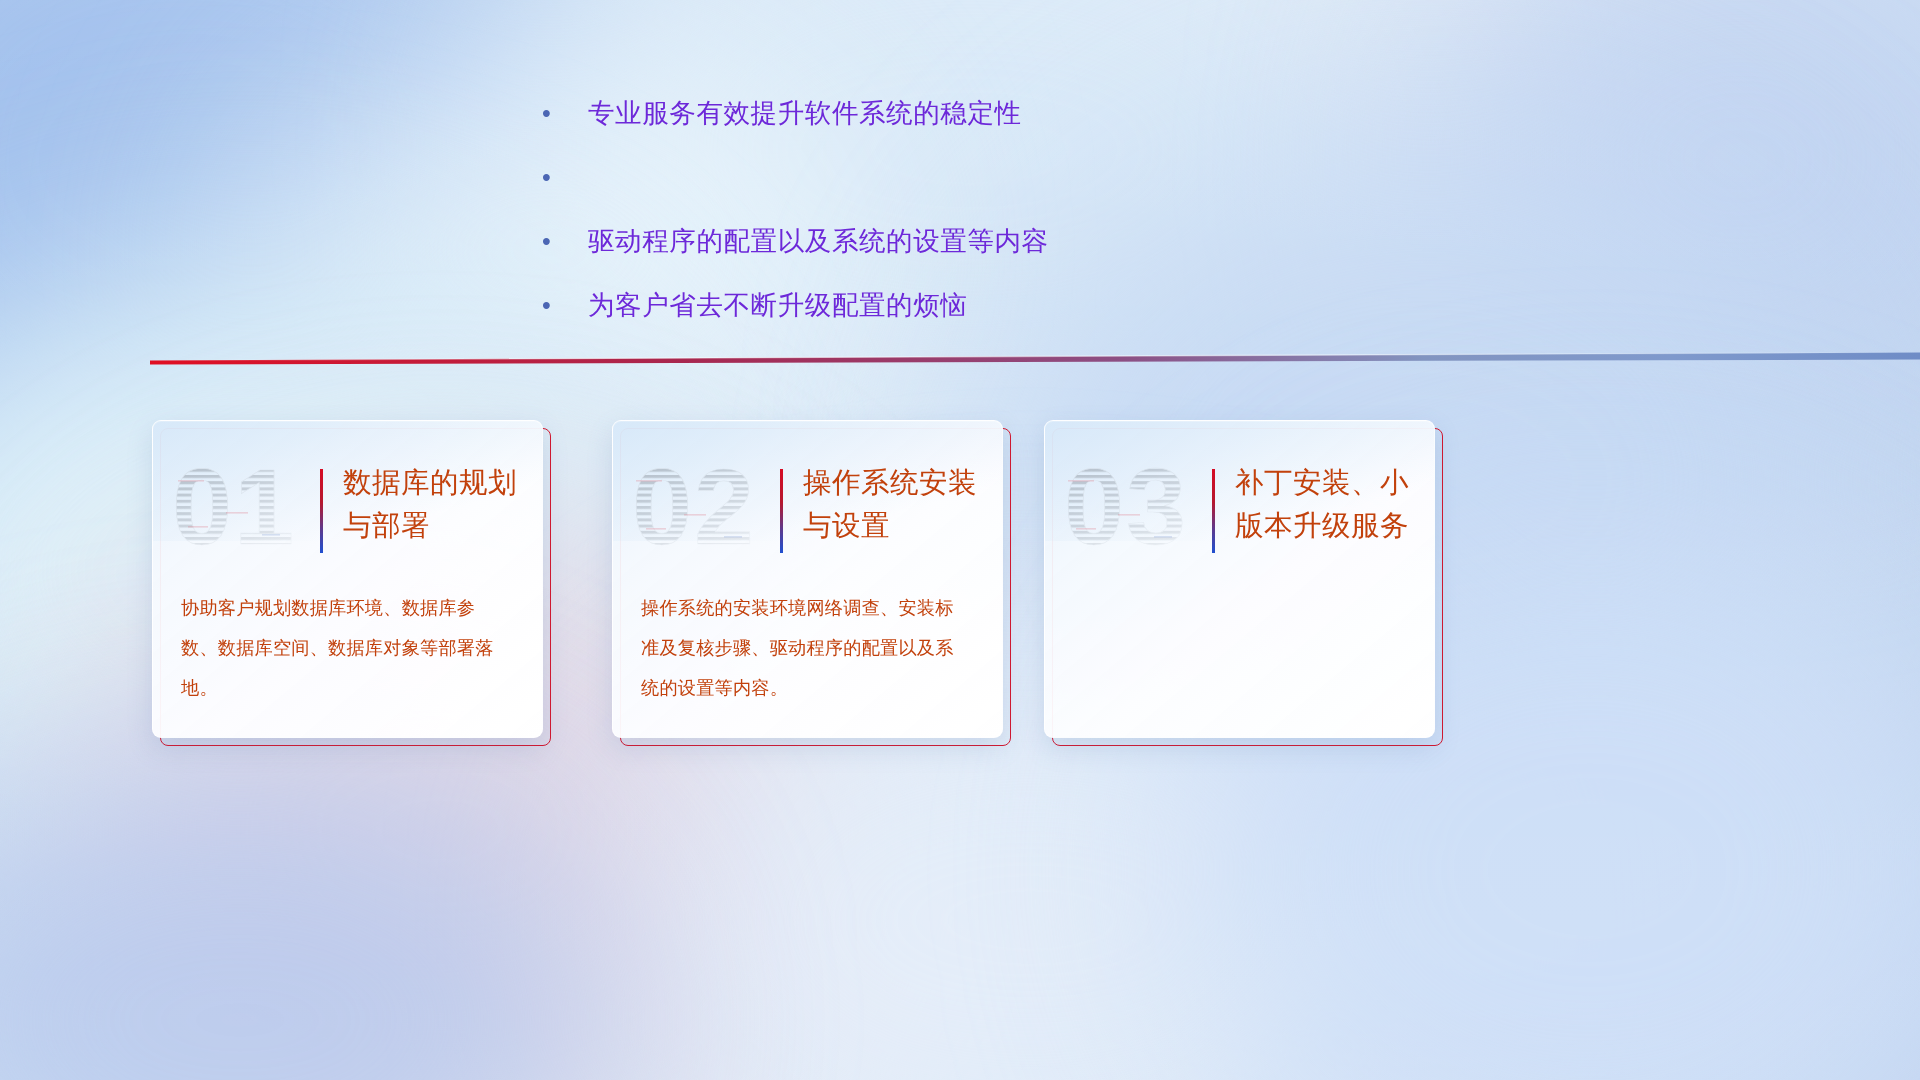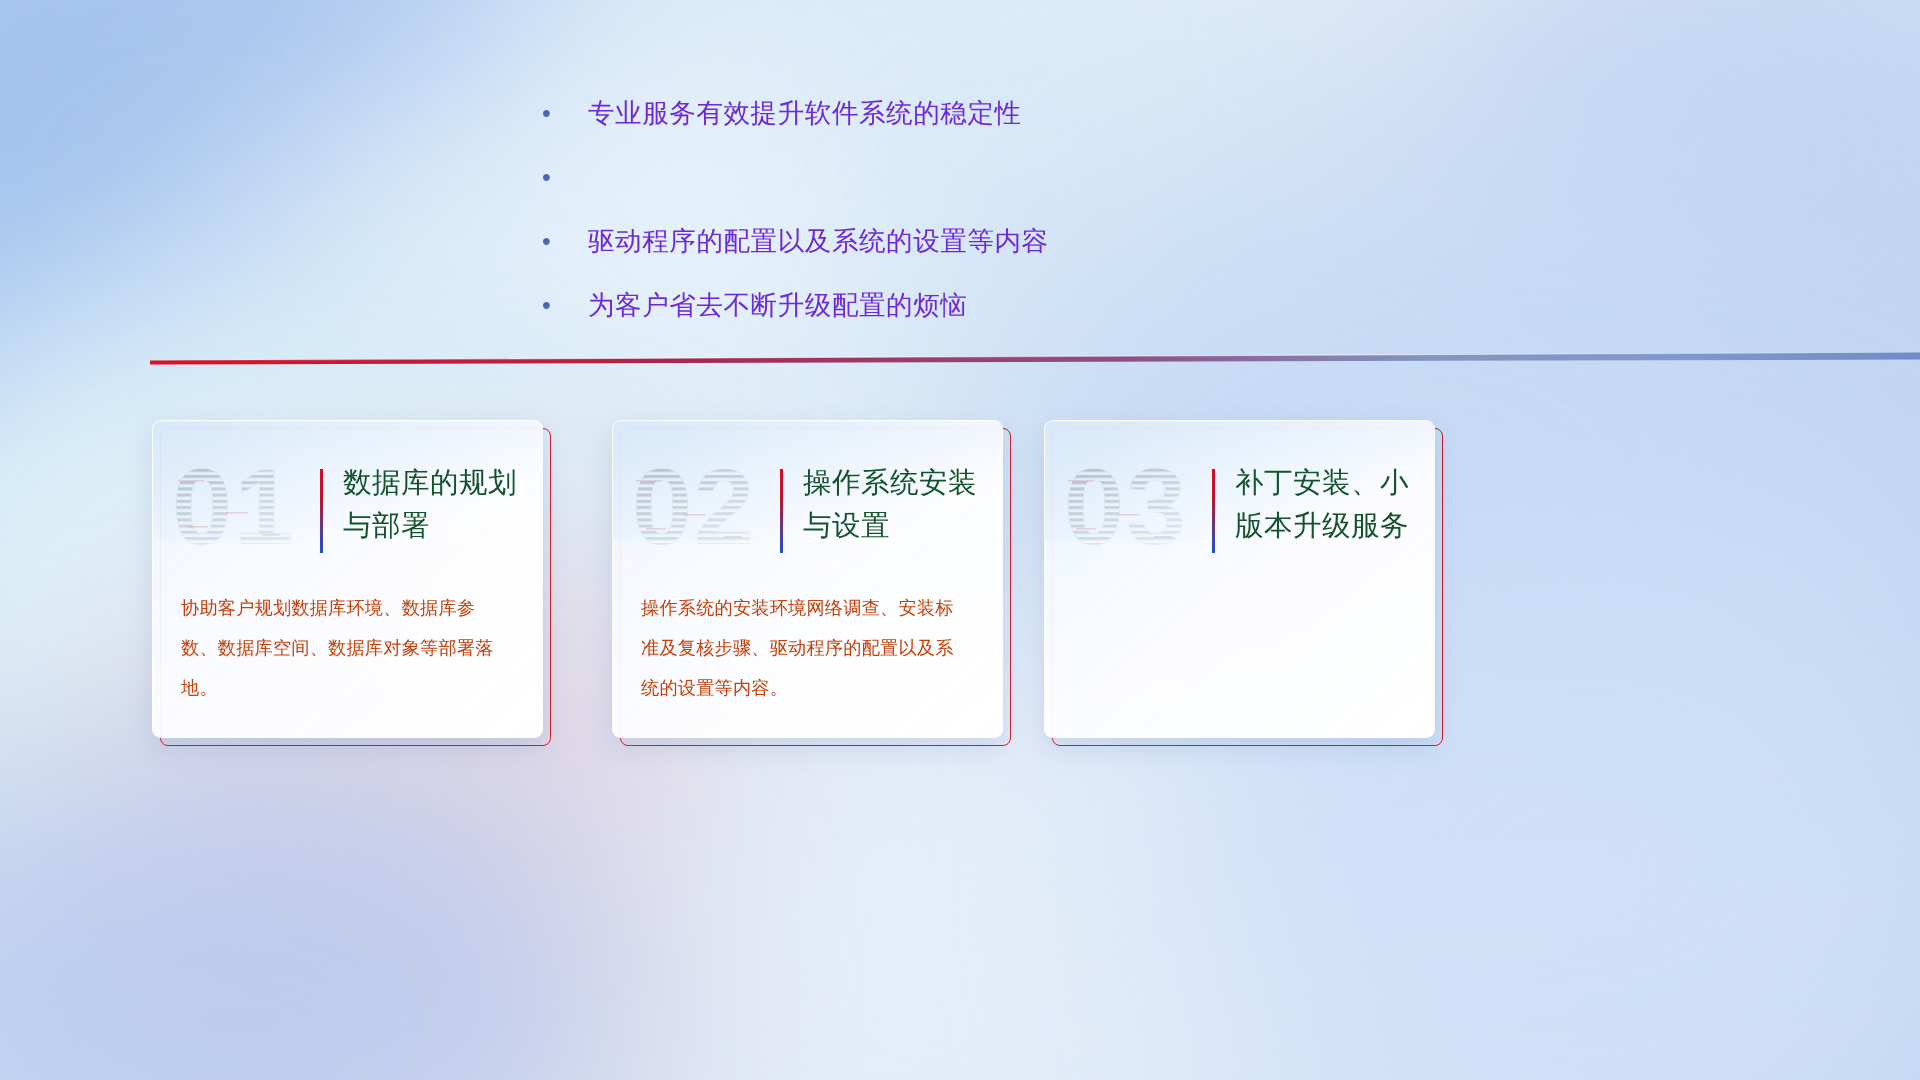--- a/index.html
+++ b/index.html
@@ -47,21 +47,21 @@
     box-shadow:0 10px 26px rgba(90,120,170,.18), inset 0 1px 0 rgba(255,255,255,.9);
     border:1px solid rgba(255,255,255,.75);}
   .card-top-sheen{position:absolute;left:0;top:0;width:100%;height:120px;
     background:linear-gradient(165deg,rgba(200,224,246,.55),rgba(255,255,255,0) 75%);}
 
   .card-head{position:absolute;left:0;top:18px;width:100%;height:132px;display:flex;align-items:center;}
   .num{position:relative;width:150px;flex:0 0 150px;height:120px;margin-left:18px;}
   .num svg{position:absolute;left:0;top:0;}
   .bar{width:3px;height:84px;margin-top:13px;flex:0 0 3px;
     background:linear-gradient(180deg,#d60b24 0%,#b5182f 40%,#5c3a8e 72%,#1f4fd0 100%);}
-  .card-title{margin-left:20px;font-size:28.5px;line-height:43px;color:#14532d;font-weight:500;letter-spacing:.5px;}
+  .card-title{margin-left:20px;font-size:28.5px;line-height:43px;color:#c2410c;font-weight:500;letter-spacing:.5px;}
 
   .card-body{position:absolute;left:29px;top:168px;width:330px;
     font-size:18.2px;line-height:40px;color:#c2410c;letter-spacing:.2px;}
 
   .c1{left:152px;}
   .c2{left:612px;}
   .c3{left:1044px;}
 </style>
 </head>
 <body>

